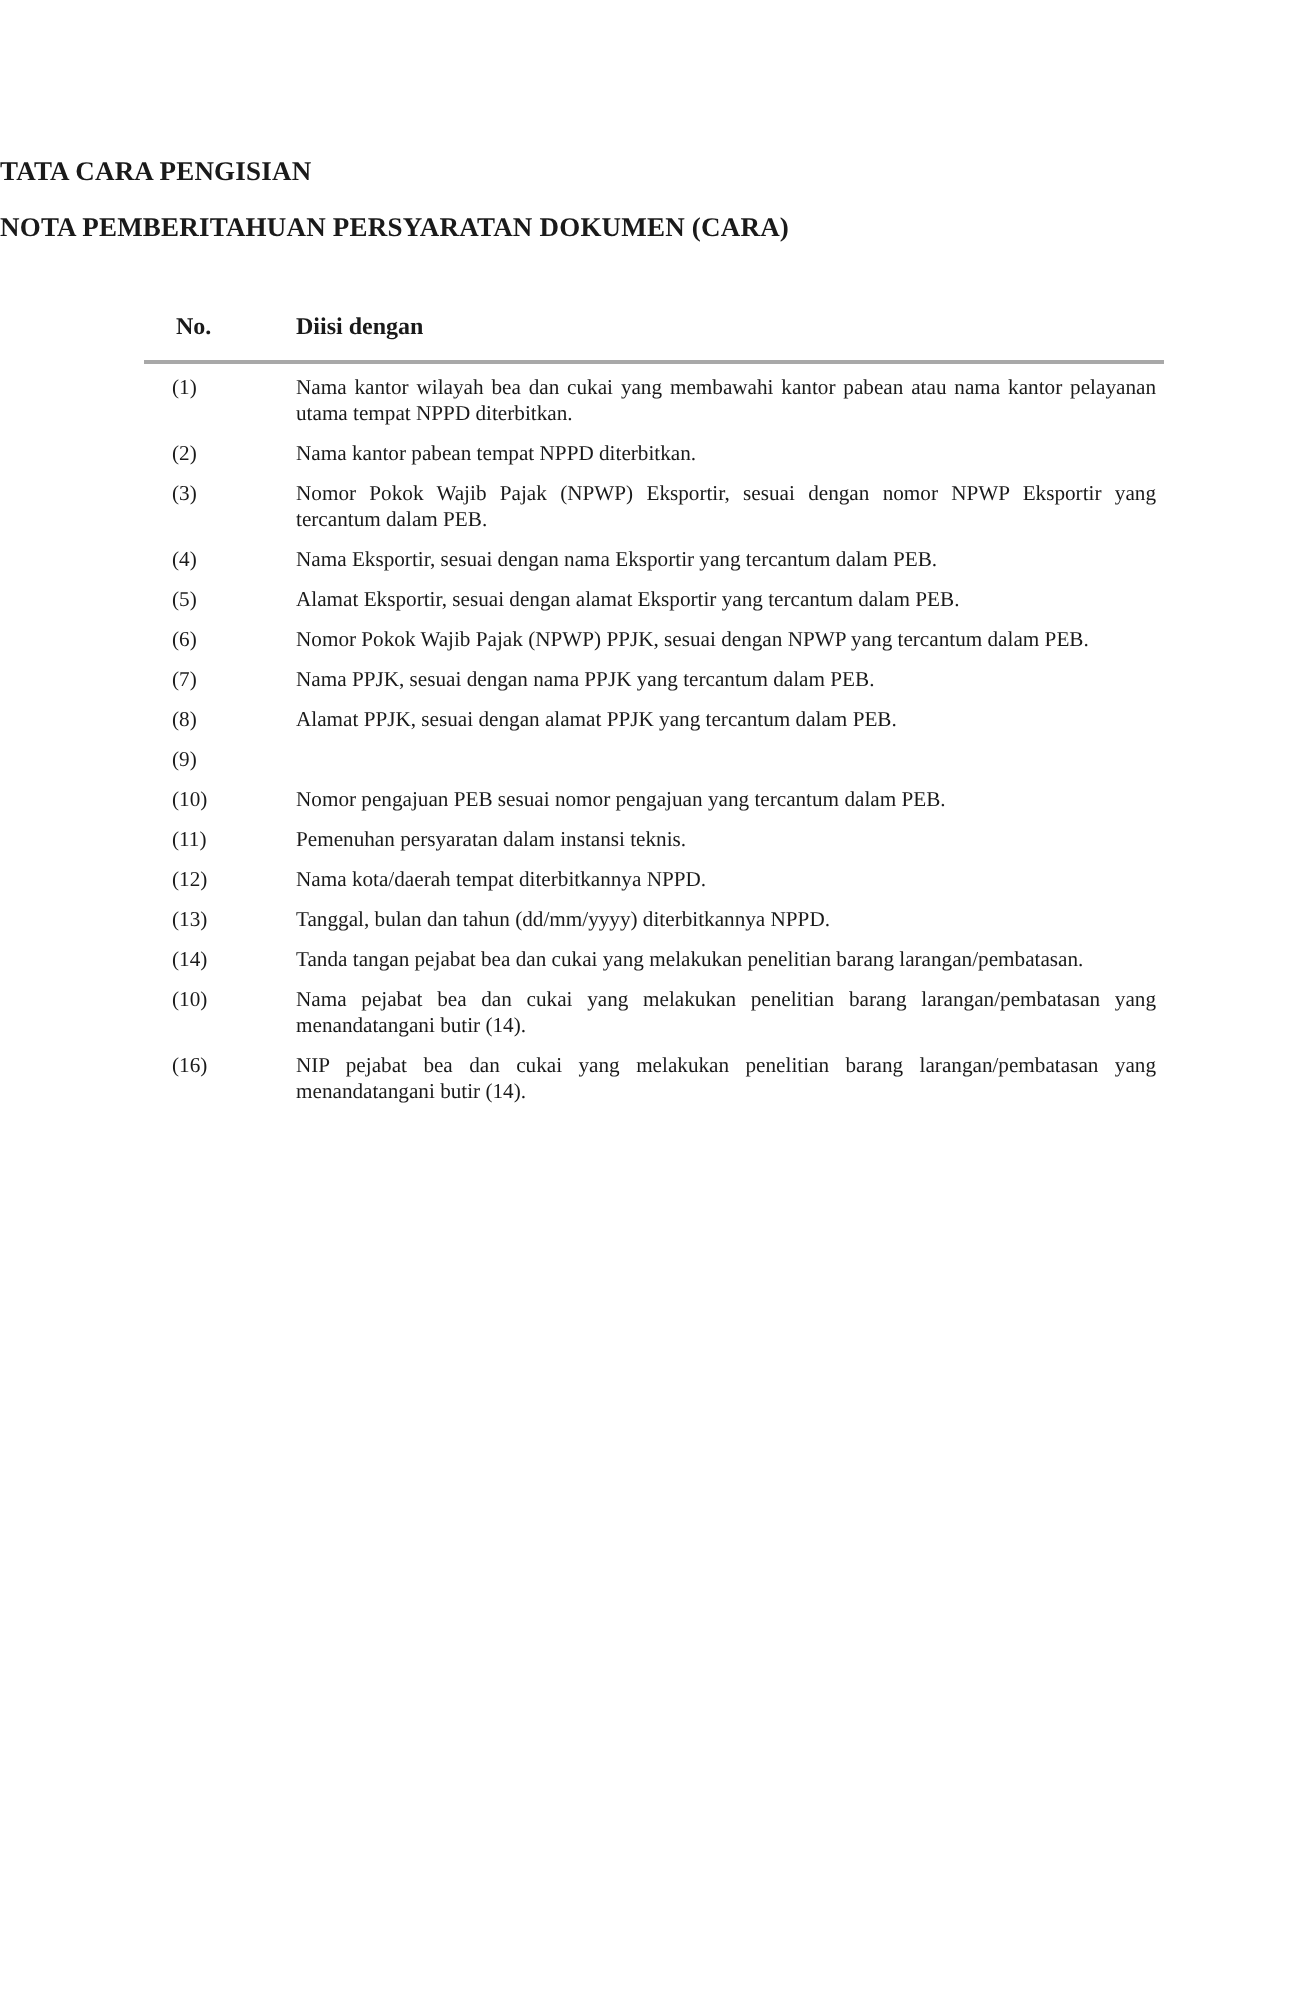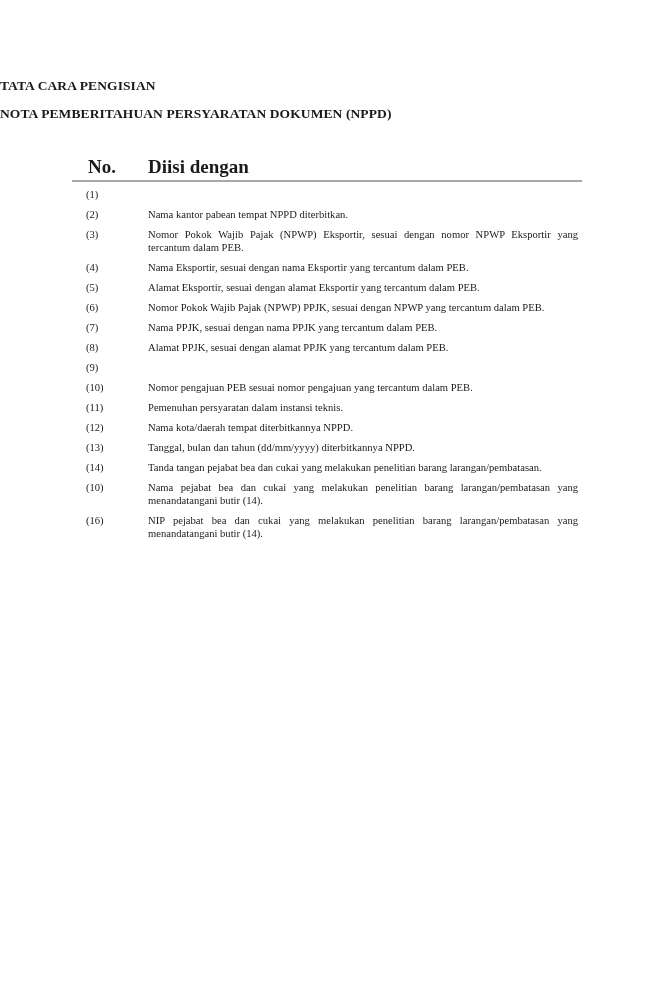--- a/index.html
+++ b/index.html
@@ -23,21 +23,21 @@
       font-size: 13.5px;
       letter-spacing: 0.1px;
     }
     .title-1 { top: 78px; }
     .title-2 { top: 106px; }
 
     .col-head {
       position: absolute;
       top: 156px;
       font-weight: bold;
-      font-size: 19px;
+      font-size: 12px;
       font-family: Liberation Serif, serif;
     }
     .col-head-no { left: 88px; }
     .col-head-desc { left: 148px; width: 434px; text-align: left; }
 
     .divider {
       position: absolute;
       left: 72px;
       top: 180px;
       width: 510px;
@@ -66,30 +66,31 @@
     .row-text {
       width: 430px;
       text-align: justify;
     }
   </style>
 </head>
 <body>
 
 <div>
   <div class="title title-1">TATA CARA PENGISIAN</div>
-  <div class="title title-2">NOTA PEMBERITAHUAN PERSYARATAN DOKUMEN (NPPD)</div>
+  <div class="title title-2">NOTA PEMBERITAHUAN PERSYARATAN DOKUMEN (CARA)</div>
 
   <div class="col-head col-head-no">No.</div>
   <div class="col-head col-head-desc">Diisi dengan</div>
 
   <div class="divider"></div>
 
   <div class="rows">
     <div class="row">
       <div class="row-no">(1)</div>
+      <div class="row-text">Nama kantor wilayah bea dan cukai yang membawahi kantor pabean atau nama kantor pelayanan utama tempat NPPD diterbitkan.</div>
     </div>
     <div class="row">
       <div class="row-no">(2)</div>
       <div class="row-text">Nama kantor pabean tempat NPPD diterbitkan.</div>
     </div>
     <div class="row">
       <div class="row-no">(3)</div>
       <div class="row-text">Nomor Pokok Wajib Pajak (NPWP) Eksportir, sesuai dengan nomor NPWP Eksportir yang tercantum dalam PEB.</div>
     </div>
     <div class="row">

